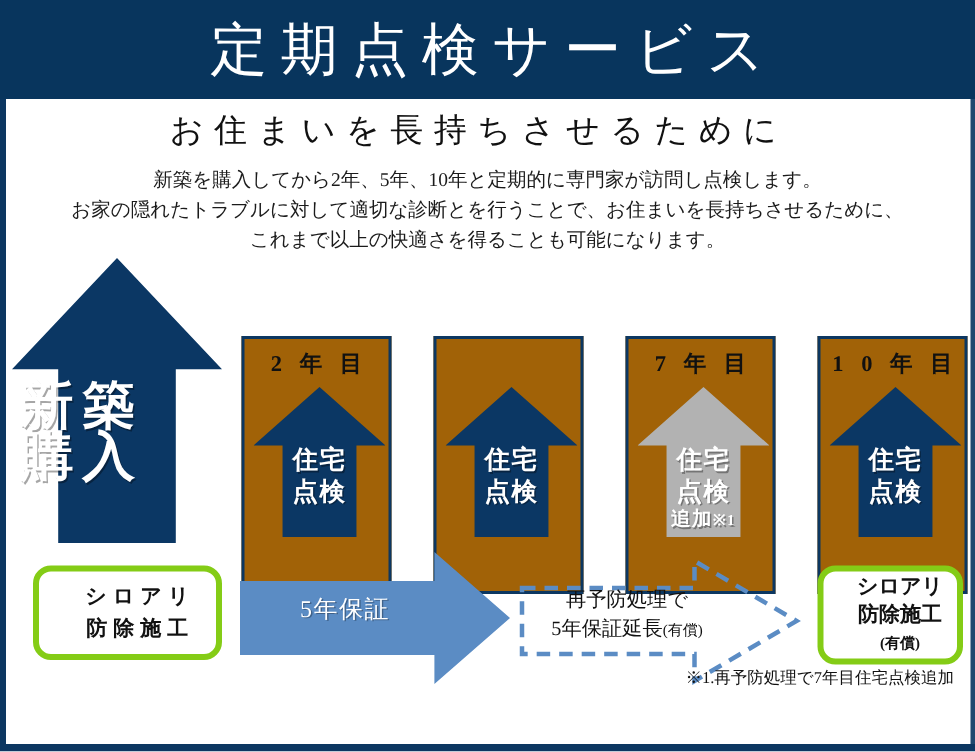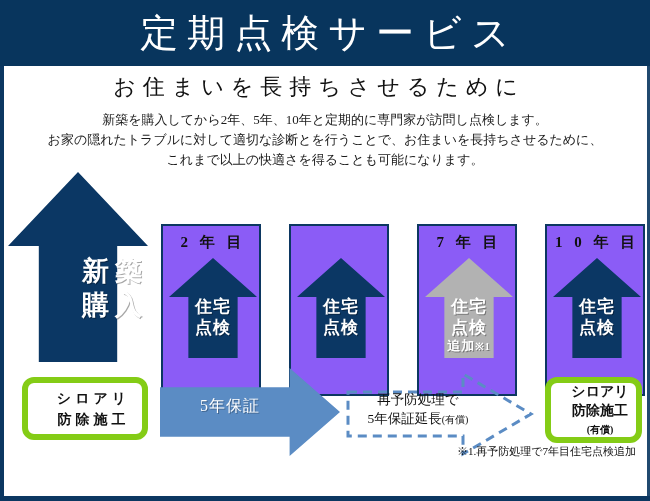--- a/index.html
+++ b/index.html
@@ -46,31 +46,31 @@
   
   #big-house{
     position:absolute;left:8px;top:172px;width:140px;height:190px;
   }
   .house-shape{
     width:100%;height:100%;
     background:#0b3764;
     clip-path:polygon(50% 0%, 100% 39%, 78% 39%, 78% 100%, 22% 100%, 22% 39%, 0% 39%);
   }
   #big-house-label{
-    position:absolute;left:0;top:82px;width:140px;text-align:right;
-    color:#ffffff;font-size:27px;line-height:34px;letter-spacing:6px;
+    position:absolute;left:0;top:82px;width:140px;text-align:left;
+    color:#ffffff;font-size:35px;line-height:34px;letter-spacing:6px;
     text-indent:6px;font-weight:bold;
     text-shadow:1px 1px 0 rgba(0,0,0,.35);
     pointer-events:none;
   }
 
   
   .year-box{
     position:absolute;top:224px;width:100px;height:172px;
-    background:#8b5cf6;border:2px solid #0c3761;box-sizing:border-box;
+    background:#a16207;border:2px solid #0c3761;box-sizing:border-box;
   }
   .year-box.pos0{left:161px;}
   .year-box.pos1{left:289px;}
   .year-box.pos2{left:417px;padding-left:15px;}
   .year-box.pos3{left:545px;}
   .year-label{
     position:absolute;left:0;top:7px;width:100%;text-align:center;
     font-size:15px;letter-spacing:4px;text-indent:4px;color:#111;
     font-weight:bold;white-space:nowrap;
   }
@@ -83,21 +83,21 @@
     position:absolute;left:0;top:38px;width:88px;text-align:center;
     color:#ffffff;font-size:17px;line-height:21px;font-weight:bold;
     letter-spacing:1px;text-shadow:1px 1px 0 rgba(0,0,0,.35);
     pointer-events:none;
   }
   .year-text .extra{display:block;font-size:13px;line-height:16px;}
   .year-text .extra .sup{font-size:10px;}
 
   
   .round-box{
-    position:absolute;background:#ffffff;border:6px solid #84cc16;
+    position:absolute;background:#ffffff;border:4px solid #84cc16;
     border-radius:12px;box-sizing:border-box;
     display:flex;align-items:center;justify-content:center;
     text-align:center;color:#111;font-weight:bold;padding-left:13px;
   }
   #termite-left{left:22px;top:377px;width:126px;height:63px;
     font-size:14px;line-height:21px;letter-spacing:4px;text-indent:4px;}
   #termite-right{left:545px;top:377px;width:97px;height:66px;
     font-size:14px;line-height:19px;}
   #termite-right .paid{display:block;font-size:10px;font-weight:bold;letter-spacing:0;}
 

